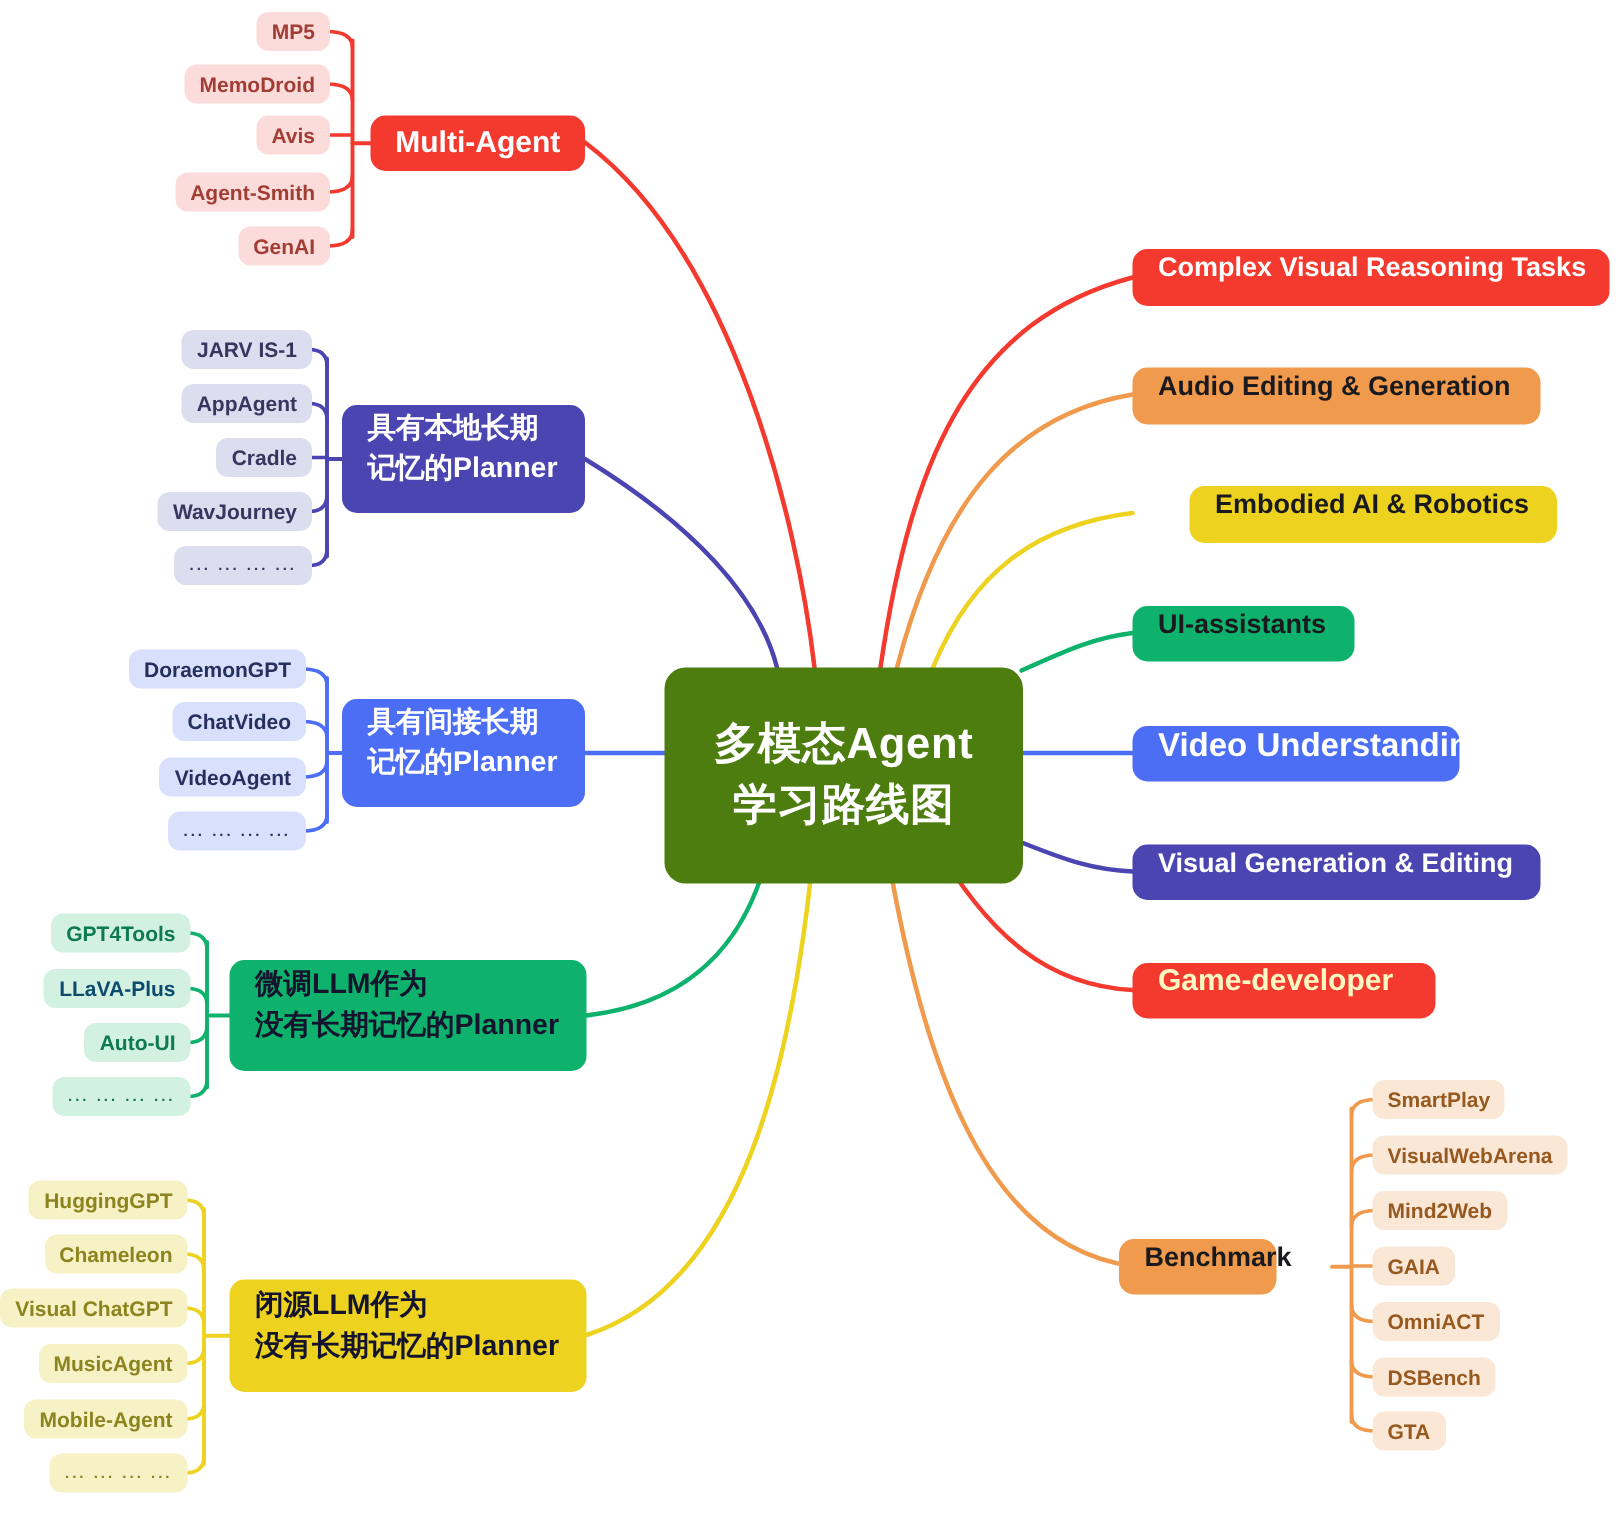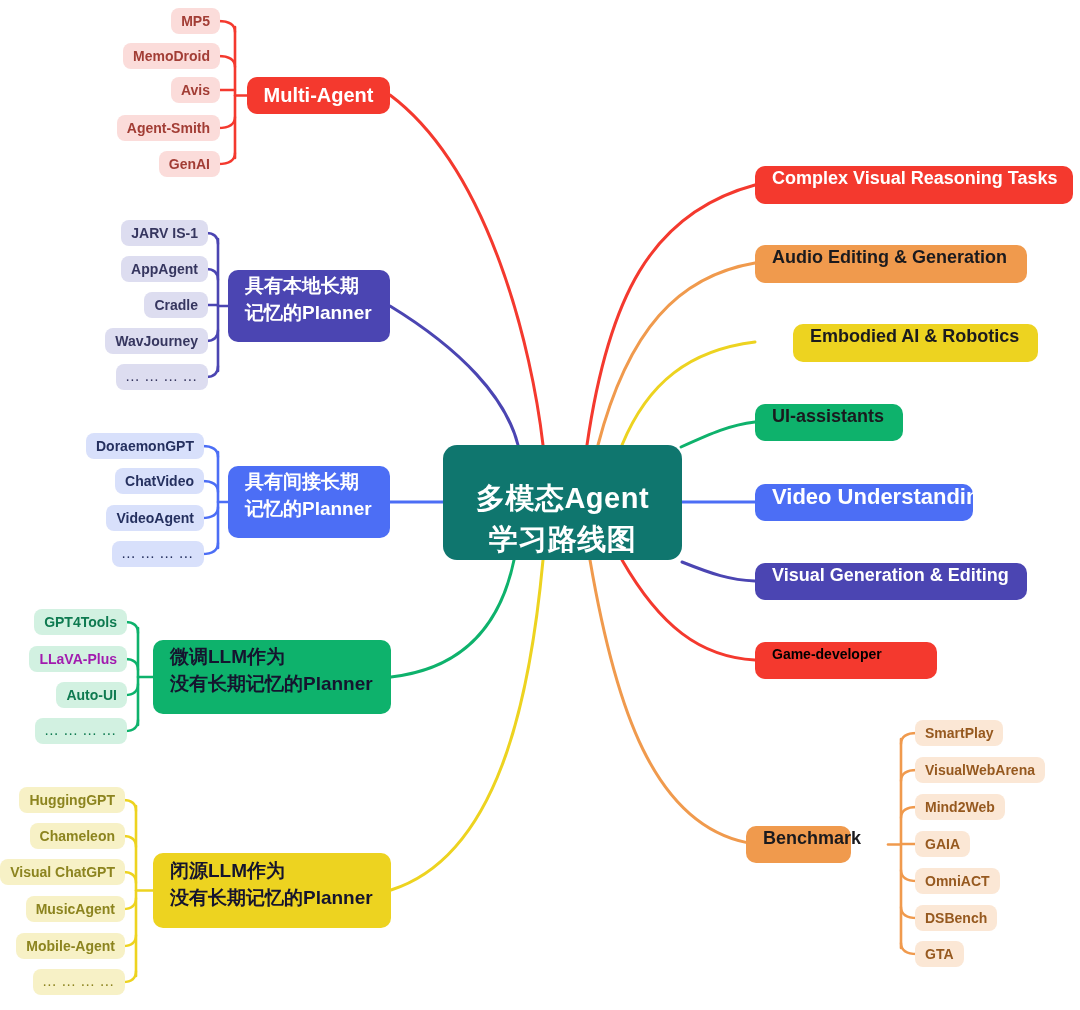--- a/index.html
+++ b/index.html
@@ -107,21 +107,21 @@
     </div>
     <div class="child" style="background: rgb(216, 224, 251); color: rgb(37, 48, 95); top: 433px; right: 876px;">DoraemonGPT</div>
     <div class="child" style="background: rgb(216, 224, 251); color: rgb(37, 48, 95); top: 468px; right: 876px;">ChatVideo</div>
     <div class="child" style="background: rgb(216, 224, 251); color: rgb(37, 48, 95); top: 505px; right: 876px;">VideoAgent</div>
     <div class="child dots" style="background: rgb(216, 224, 251); color: rgb(37, 48, 95); top: 541px; right: 876px;">... ... ... ...</div>
     <div class="node align-left" style="left: 228px; top: 466px; width: 162px; height: 72px; font-size: 19px; background: rgb(76, 110, 245); color: rgb(255, 255, 255);">
       <span class="line">具有间接长期</span>
       <span class="line">记忆的Planner</span>
     </div>
     <div class="child" style="background: rgb(210, 241, 225); color: rgb(14, 122, 80); top: 609px; right: 953px;">GPT4Tools</div>
-    <div class="child" style="background: rgb(210, 241, 225); color: #a21caf; top: 646px; right: 953px;">LLaVA-Plus</div>
+    <div class="child" style="background: rgb(210, 241, 225); color: #0c4a6e; top: 646px; right: 953px;">LLaVA-Plus</div>
     <div class="child" style="background: rgb(210, 241, 225); color: rgb(14, 122, 80); top: 682px; right: 953px;">Auto-UI</div>
     <div class="child dots" style="background: rgb(210, 241, 225); color: rgb(14, 122, 80); top: 718px; right: 953px;">... ... ... ...</div>
     <div class="node align-left" style="left: 153px; top: 640px; width: 238px; height: 74px; font-size: 19px; background: rgb(14, 178, 108); color: rgb(21, 20, 46);">
       <span class="line">微调LLM作为</span>
       <span class="line">没有长期记忆的Planner</span>
     </div>
     <div class="child" style="background: rgb(247, 241, 198); color: rgb(140, 132, 31); top: 787px; right: 955px;">HuggingGPT</div>
     <div class="child" style="background: rgb(247, 241, 198); color: rgb(140, 132, 31); top: 823px; right: 955px;">Chameleon</div>
     <div class="child" style="background: rgb(247, 241, 198); color: rgb(140, 132, 31); top: 859px; right: 955px;">Visual ChatGPT</div>
     <div class="child" style="background: rgb(247, 241, 198); color: rgb(140, 132, 31); top: 896px; right: 955px;">MusicAgent</div>
@@ -142,30 +142,30 @@
     </div>
     <div class="node align-left" style="left: 755px; top: 404px; width: 148px; height: 37px; font-size: 18px; background: rgb(14, 178, 108); color: rgb(26, 26, 30);">
       <span class="line">UI-assistants</span>
     </div>
     <div class="node align-left" style="left: 755px; top: 484px; width: 218px; height: 37px; font-size: 22px; background: rgb(76, 110, 245); color: rgb(255, 255, 255);">
       <span class="line">Video Understanding</span>
     </div>
     <div class="node align-left" style="left: 755px; top: 563px; width: 272px; height: 37px; font-size: 18px; background: rgb(75, 69, 178); color: rgb(255, 255, 255);">
       <span class="line">Visual Generation &amp; Editing</span>
     </div>
-    <div class="node align-left" style="left: 755px; top: 642px; width: 182px; height: 37px; font-size: 14px; background: rgb(244, 57, 46); color: #000000;">
+    <div class="node align-left" style="left: 755px; top: 642px; width: 202px; height: 37px; font-size: 20px; background: rgb(244, 57, 46); color: #fef9c3;">
       <span class="line">Game-developer</span>
     </div>
     <div class="child" style="background: rgb(251, 231, 213); color: rgb(150, 89, 31); top: 720px; left: 915px;">SmartPlay</div>
     <div class="child" style="background: rgb(251, 231, 213); color: rgb(150, 89, 31); top: 757px; left: 915px;">VisualWebArena</div>
     <div class="child" style="background: rgb(251, 231, 213); color: rgb(150, 89, 31); top: 794px; left: 915px;">Mind2Web</div>
     <div class="child" style="background: rgb(251, 231, 213); color: rgb(150, 89, 31); top: 831px; left: 915px;">GAIA</div>
     <div class="child" style="background: rgb(251, 231, 213); color: rgb(150, 89, 31); top: 868px; left: 915px;">OmniACT</div>
     <div class="child" style="background: rgb(251, 231, 213); color: rgb(150, 89, 31); top: 905px; left: 915px;">DSBench</div>
     <div class="child" style="background: rgb(251, 231, 213); color: rgb(150, 89, 31); top: 941px; left: 915px;">GTA</div>
     <div class="node align-left" style="left: 746px; top: 826px; width: 105px; height: 37px; font-size: 18px; background: rgb(240, 154, 77); color: rgb(26, 26, 30);">
       <span class="line">Benchmark</span>
     </div>
-    <div class="center-node" style="left: 443px; top: 445px; width: 239px; height: 115px; font-size: 29px; background: #0f766e; color: rgb(255, 255, 255); justify-content: flex-end;">
+    <div class="center-node" style="left: 443px; top: 445px; width: 239px; height: 144px; font-size: 29px; background: #4d7c0f; color: rgb(255, 255, 255);">
       <span class="line">多模态Agent</span>
       <span class="line">学习路线图</span>
     </div>
   </div>
 
 </body></html>

